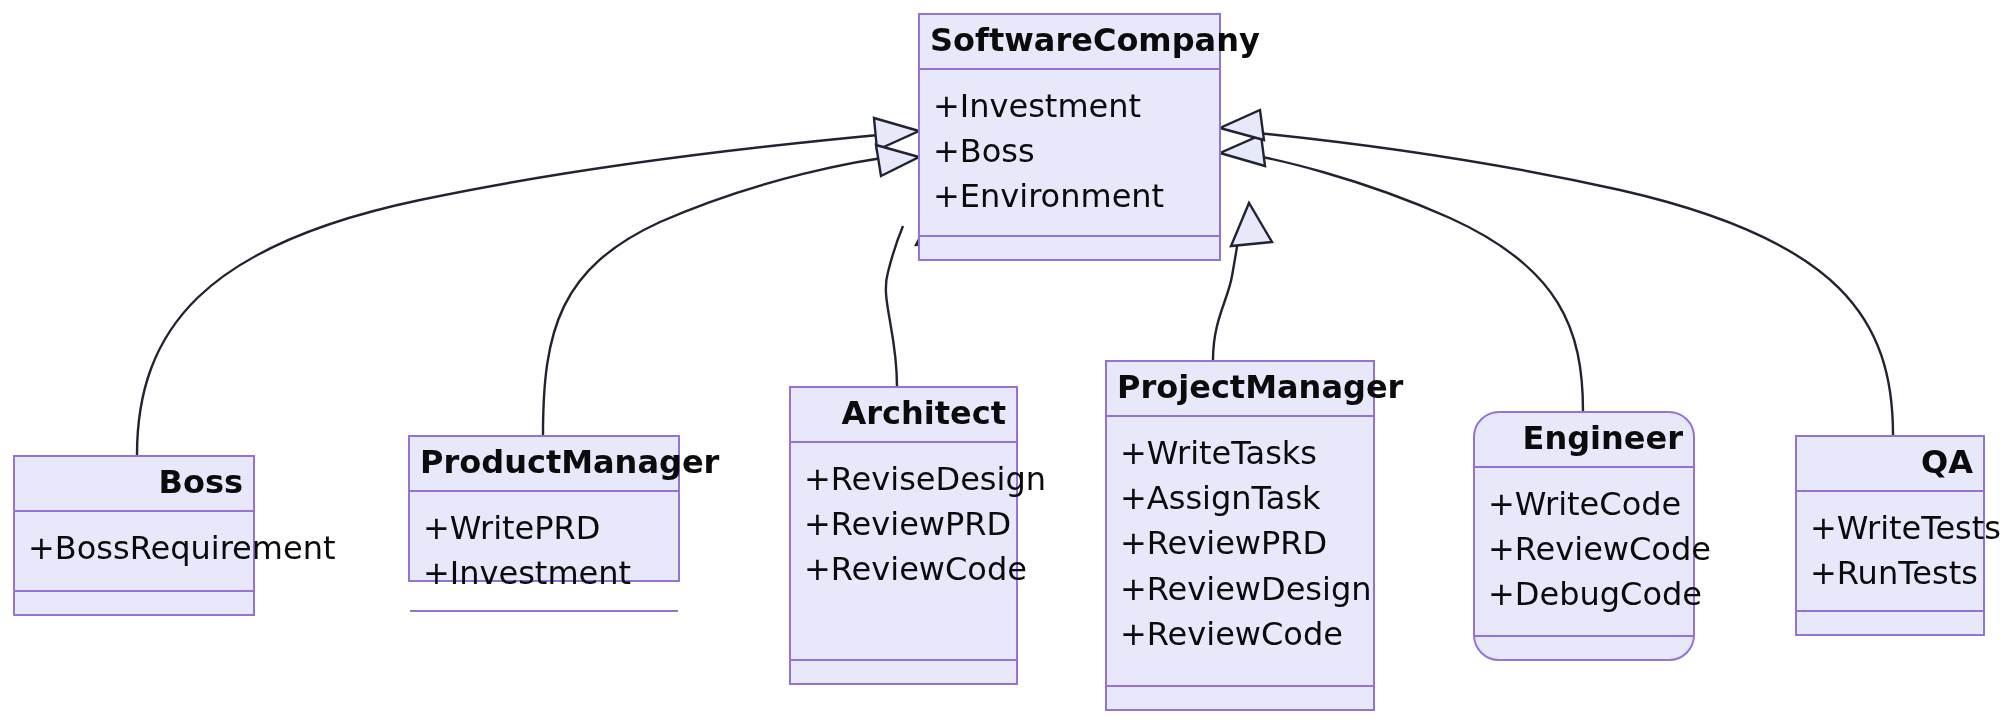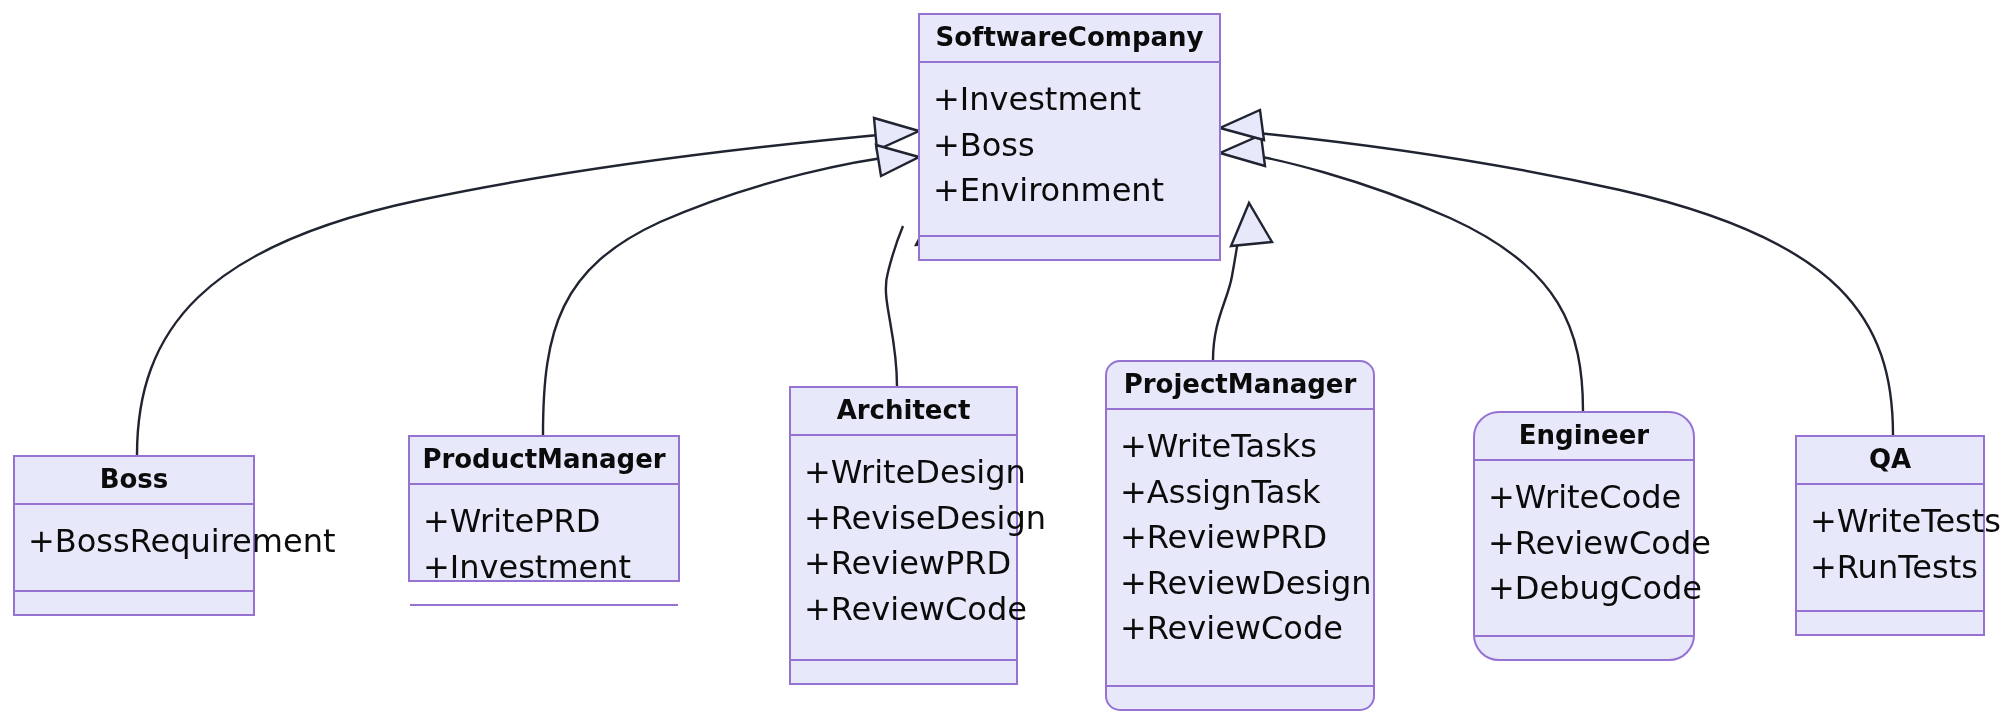--- a/index.html
+++ b/index.html
@@ -27,23 +27,23 @@
     position: absolute;
     box-sizing: border-box;
     background: #e8e8fb;
     border: 2px solid #9673d3;
     display: flex;
     flex-direction: column;
     z-index: 5;
   }
   .uml-title {
     font-weight: bold;
-    font-size: 26px;
+    font-size: 32px;
     color: #0b0b0b;
-    text-align: center;
+    text-align: right;
     padding: 9px 10px 10px 10px;
     line-height: 1.05;
     border-bottom: 2px solid #9673d3;
     white-space: nowrap;
   }
   .uml-attrs {
     padding: 14px 14px 14px 13px;
     border-bottom: 2px solid #9673d3;
     flex: 1 1 auto;
   }
@@ -105,29 +105,28 @@
     <div class="uml-attrs">
       <div class="uml-attr">+WritePRD</div>
       <div class="uml-attr">+Investment</div>
     </div>
     <div class="uml-methods"></div>
   </div>
 
   <div class="uml-class" style="left:781px; top:386px; width:229px; height:299px;margin-left:8px;">
     <div class="uml-title">Architect</div>
     <div class="uml-attrs">
-      <div class="uml-attr">+WriteDesign</div>
       <div class="uml-attr">+ReviseDesign</div>
       <div class="uml-attr">+ReviewPRD</div>
       <div class="uml-attr">+ReviewCode</div>
     </div>
     <div class="uml-methods"></div>
   </div>
 
-  <div class="uml-class" style="left:1105px; top:360px; width:270px; height:351px;border-radius:15px;">
+  <div class="uml-class" style="left:1105px; top:360px; width:270px; height:351px;">
     <div class="uml-title">ProjectManager</div>
     <div class="uml-attrs">
       <div class="uml-attr">+WriteTasks</div>
       <div class="uml-attr">+AssignTask</div>
       <div class="uml-attr">+ReviewPRD</div>
       <div class="uml-attr">+ReviewDesign</div>
       <div class="uml-attr">+ReviewCode</div>
     </div>
     <div class="uml-methods"></div>
   </div>

